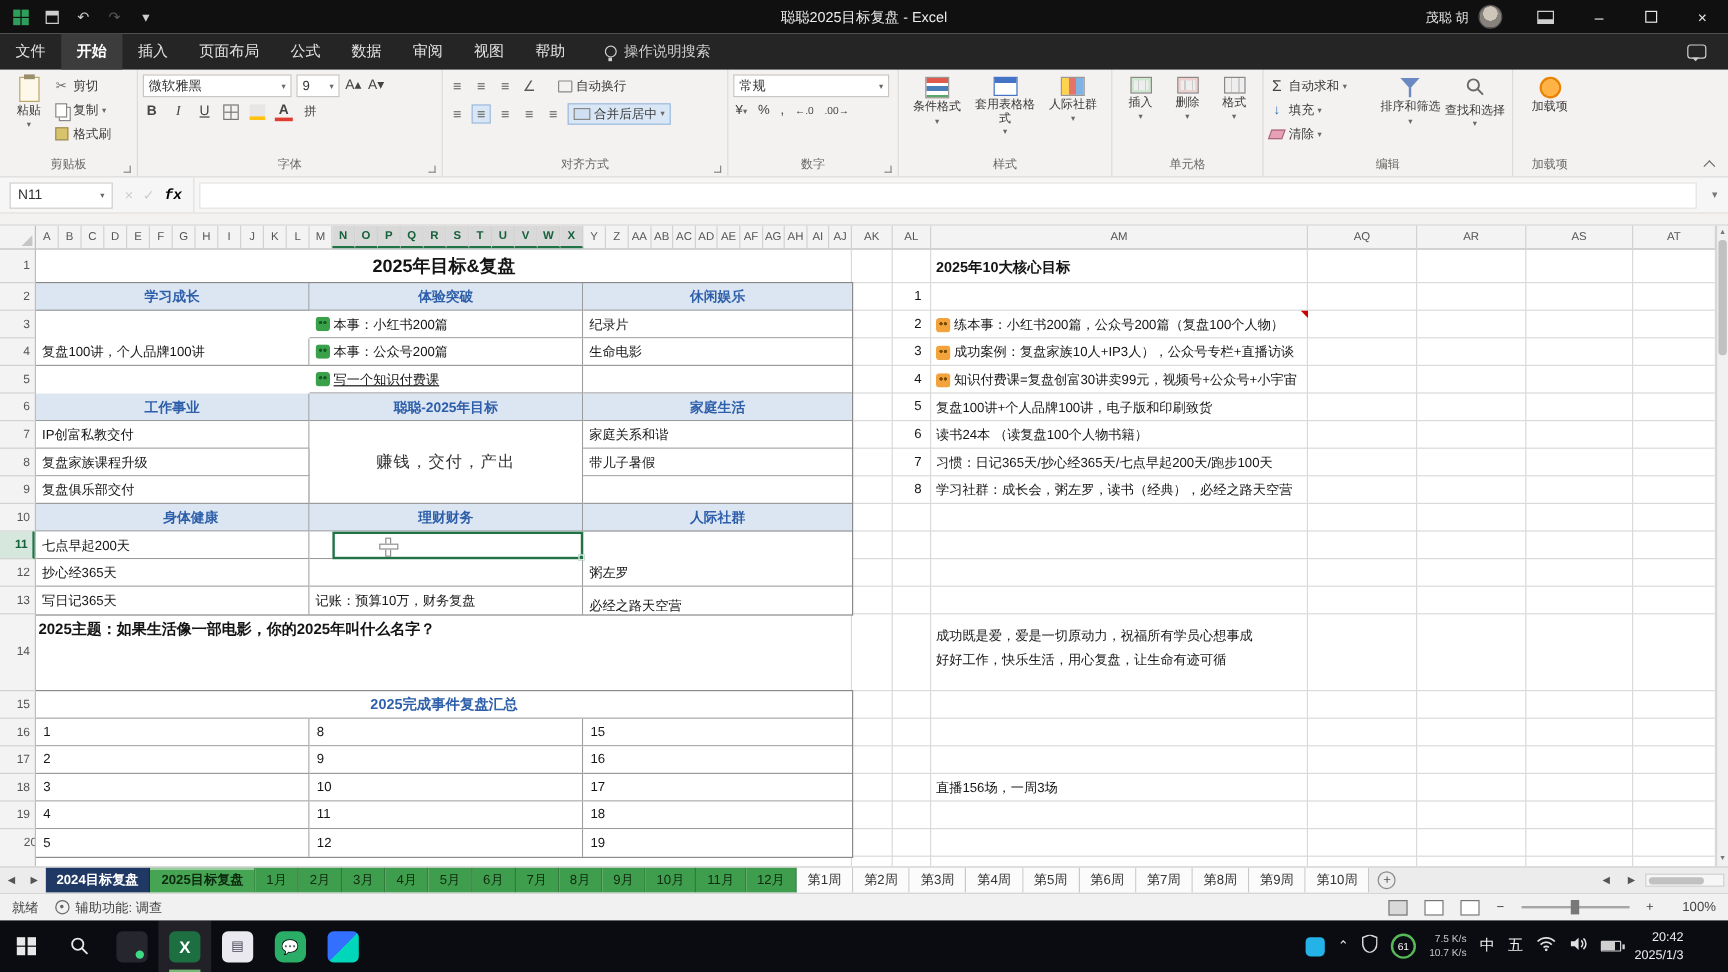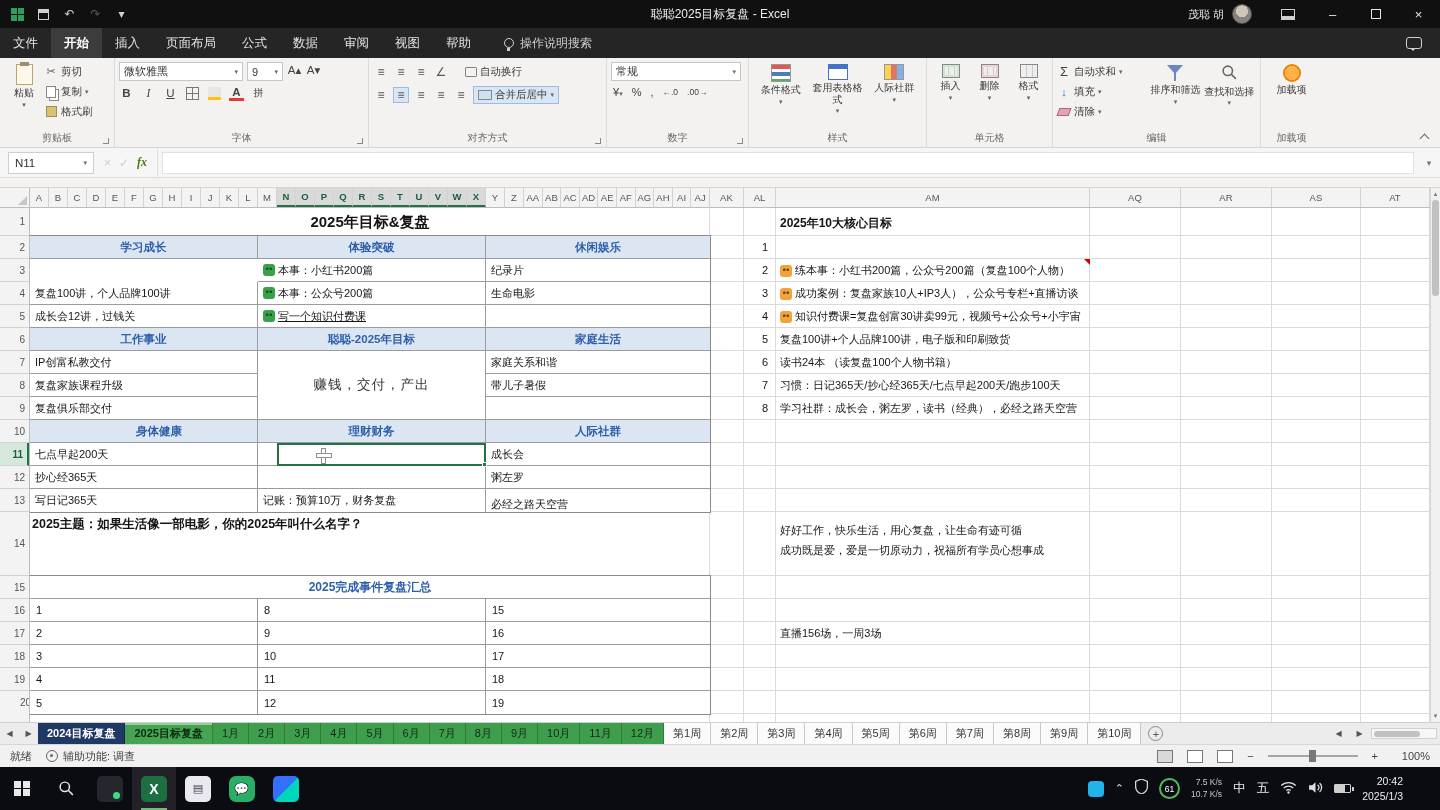--- a/index.html
+++ b/index.html
@@ -76,21 +76,21 @@
 .funnel-stem{position:absolute;left:7.5px;top:9px;width:2.5px;height:8px;background:#6a89c2}
 .addin-ic{width:18px;height:18px;border-radius:50%;background:radial-gradient(circle at 50% 50%,#ffb347 0 55%,#e98300 56% 100%)}
 .rcollapse{position:absolute;right:12px;bottom:5px;width:7px;height:7px;border-left:1.5px solid #666;border-top:1.5px solid #666;transform:rotate(45deg)}
 
 
 .formulabar{position:absolute;top:148px;left:0;width:100%;height:30px;background:#f6f6f6;border-bottom:1px solid #e0dedc;display:flex;align-items:center;z-index:40}
 .namebox{width:86px;height:22px;background:#fff;border:1px solid #d0cecc;margin-left:8px;display:flex;align-items:center;font-size:11.5px;color:#333;padding:0 6px}
 .namebox .caret{margin-left:auto}
 .fb-btns{display:flex;align-items:center;gap:8px;padding:0 10px;border-right:1px solid #e0dedc;height:100%}
 .fb-ic{font-size:12px;color:#8a8886}
-.fb-ic.fx{font-style:italic;font-family:Liberation Serif, serif;color:#4d7c0f;font-weight:bold}
+.fb-ic.fx{font-style:italic;font-family:Liberation Mono, monospace;color:#000000;font-weight:bold}
 .fb-input{flex:1;height:22px;background:#fff;border:1px solid #e4e2e0;margin:0 4px;font-size:11px;display:flex;align-items:center;padding:0 6px}
 .fb-expand{width:22px;text-align:center;color:#777;font-size:9px}
 .fgap{position:absolute;top:178px;left:0;width:100%;height:10px;background:#f3f2f1;border-bottom:1px solid #d8d6d4;z-index:39}
 
 
 .sheet{position:absolute;top:188px;left:0;width:1440px;height:534px;background:#fff}
 .corner{position:absolute;left:0;top:0;width:30px;height:20px;background:#f3f3f3;border-right:1px solid #bdbdbd;border-bottom:1px solid #bdbdbd;z-index:6}
 .corner:after{content:"";position:absolute;right:2px;bottom:2px;border-left:9px solid transparent;border-bottom:9px solid #c6c6c6}
 .colheads{position:absolute;left:30px;top:0;height:20px;right:10px;display:flex;background:#f3f3f3;border-bottom:1px solid #bdbdbd;overflow:hidden;z-index:5}
 .colh{height:100%;border-right:1px solid #d2d2d2;font-size:9.5px;color:#555;display:flex;align-items:center;justify-content:center;flex:none;overflow:hidden}
@@ -113,21 +113,21 @@
 .sumtitle{grid-column:1 / span 3;grid-row:1;display:flex;align-items:center;justify-content:center;font-size:12px;font-weight:bold;color:#2e5faa;border-bottom:1px solid #9b9b9b;background:#fff}
 .theme{position:absolute;left:2px;top:306px;height:20px;display:flex;align-items:center;font-size:12.5px;font-weight:bold;color:#141414;white-space:nowrap;z-index:2}
 .emoji{width:12px;height:12px;border-radius:3px;margin-right:3px;flex:none}
 .emoji.green{background:radial-gradient(circle at 35% 40%,#145c26 1.2px,transparent 1.6px),radial-gradient(circle at 65% 40%,#145c26 1.2px,transparent 1.6px),#3aa04a}
 .emoji.orange{background:radial-gradient(circle at 35% 40%,#7a4a00 1.2px,transparent 1.6px),radial-gradient(circle at 65% 40%,#7a4a00 1.2px,transparent 1.6px),#f2a33c}
 .am-title{position:absolute;left:750px;top:7px;font-size:12px;font-weight:bold;color:#141414;white-space:nowrap}
 .al-num{position:absolute;left:714px;width:32px;height:23px;line-height:23px;text-align:right;padding-right:8px;font-size:11px;color:#161616}
 .am-text{position:absolute;left:746px;width:314px;height:23px;display:flex;align-items:center;padding-left:4px;font-size:11px;color:#161616;white-space:nowrap}
 .flag{position:absolute;right:0;top:0;width:0;height:0;border-left:6px solid transparent;border-top:6px solid #d00000}
 .am-notes{position:absolute;left:750px;top:312px;font-size:11px;color:#161616;line-height:20px;white-space:nowrap}
-.am-live{position:absolute;left:750px;top:414px;height:23px;line-height:23px;font-size:11px;color:#161616;white-space:nowrap}
+.am-live{position:absolute;left:750px;top:438px;height:23px;line-height:23px;font-size:11px;color:#161616;white-space:nowrap}
 .selbox{position:absolute;left:247px;top:235px;width:209px;height:23px;border:2px solid #217346;background:#fff;z-index:4}
 .handle{position:absolute;right:-3px;bottom:-3px;width:5px;height:5px;background:#217346;border:1px solid #fff}
 .cellcursor{position:absolute;left:286px;top:240px;width:14px;height:14px;z-index:6}
 .cellcursor:before{content:"";position:absolute;left:5px;top:0;width:3px;height:14px;background:#fdfdfd;border:1px solid #8f8f8f}
 .cellcursor:after{content:"";position:absolute;top:5px;left:0;width:14px;height:3px;background:#fdfdfd;border:1px solid #8f8f8f}
 .vscroll{position:absolute;right:0;top:0;width:10px;bottom:0;background:#f1f1f1;border-left:1px solid #d6d6d6;display:flex;flex-direction:column;align-items:center;font-size:6px;color:#777;z-index:6}
 .vs-thumb{width:7px;height:96px;background:#c1c1c1;border-radius:3px;margin-top:3px}
 .vs-down{margin-top:auto;padding-bottom:3px}
 
 
@@ -574,23 +574,20 @@
           <div class="cell txt" style="grid-area: 3 / 1;">
             <span>复盘100讲，个人品牌100讲</span>
           </div>
           <div class="cell txt" style="grid-area: 3 / 2;">
             <span class="emoji green"></span>
             <span>本事：公众号200篇</span>
           </div>
           <div class="cell txt lastcol" style="grid-area: 3 / 3;">
             <span>生命电影</span>
           </div>
-          <div class="cell txt" style="grid-area: 4 / 1;">
-            <span>成长会12讲，过钱关</span>
-          </div>
           <div class="cell txt" style="grid-area: 4 / 2; text-decoration: underline;">
             <span class="emoji green"></span>
             <span>写一个知识付费课</span>
           </div>
           <div class="cell txt lastcol" style="grid-area: 4 / 3;">
             <span></span>
           </div>
           <div class="cell hd" style="grid-area: 5 / 1;">
             <span>工作事业</span>
           </div>
@@ -628,23 +625,20 @@
             <span>理财财务</span>
           </div>
           <div class="cell hd lastcol" style="grid-area: 9 / 3;">
             <span>人际社群</span>
           </div>
           <div class="cell txt" style="grid-area: 10 / 1;">
             <span>七点早起200天</span>
           </div>
           <div class="cell txt" style="grid-area: 10 / 2;">
             <span></span>
-          </div>
-          <div class="cell txt lastcol" style="grid-area: 10 / 3;">
-            <span>成长会</span>
           </div>
           <div class="cell txt" style="grid-area: 11 / 1;">
             <span>抄心经365天</span>
           </div>
           <div class="cell txt" style="grid-area: 11 / 2;">
             <span></span>
           </div>
           <div class="cell txt lastcol" style="grid-area: 11 / 3;">
             <span>粥左罗</span>
           </div>
@@ -710,22 +704,22 @@
           <div class="al-num" style="top: 166px;">7</div>
           <div class="am-text" style="top: 166px;">
             <span>习惯：日记365天/抄心经365天/七点早起200天/跑步100天</span>
           </div>
           <div class="al-num" style="top: 189px;">8</div>
           <div class="am-text" style="top: 189px;">
             <span>学习社群：成长会，粥左罗，读书（经典），必经之路天空营</span>
           </div>
         </div>
       <div class="am-notes">
+          <div>成功既是爱，爱是一切原动力，祝福所有学员心想事成</div>
           <div>好好工作，快乐生活，用心复盘，让生命有迹可循</div>
-          <div>成功既是爱，爱是一切原动力，祝福所有学员心想事成</div>
         </div>
       <div class="am-live">直播156场，一周3场</div>
       <div class="selbox">
           <span class="handle"></span>
         </div>
       <div class="cellcursor"></div>
     </div>
     <div class="vscroll">
       <span style="padding-top:3px">▲</span>
       <span class="vs-thumb"></span>

